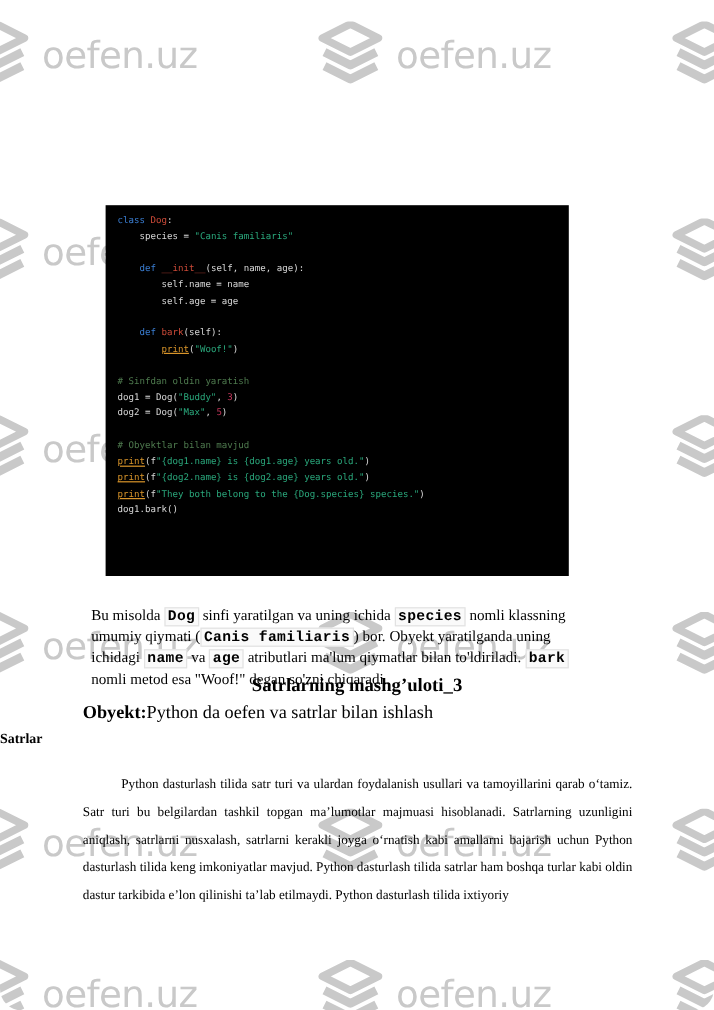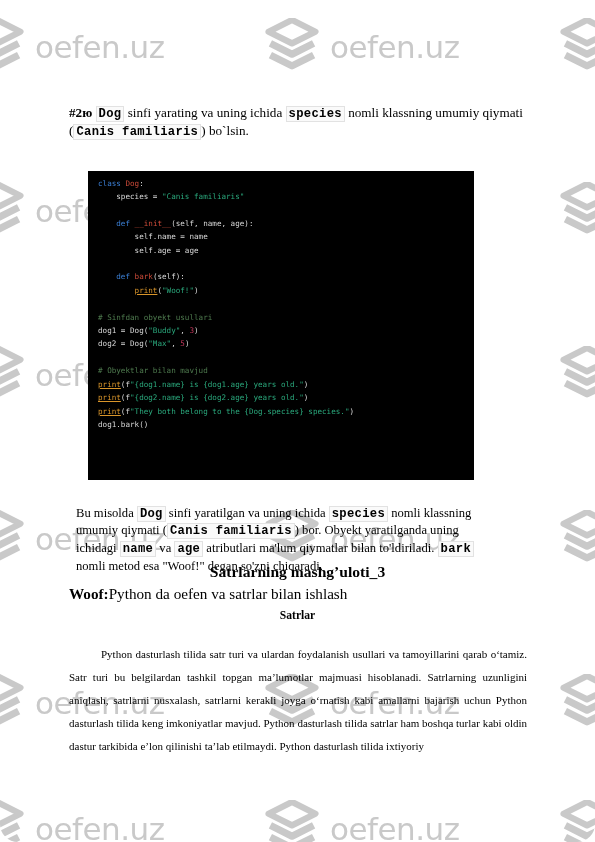--- a/index.html
+++ b/index.html
@@ -119,21 +119,21 @@
     top: 585px;
     width: 460px;
     font-size: 15.2px;
     text-align: left;
   }
   .h-mavzu .lbl { font-weight: bold; }
   .h-satrlar {
     position: absolute;
     left: 0; right: 0;
     top: 609px;
-    text-align: center;
+    text-align: left;
     font-size: 11.6px;
     font-weight: bold;
   }
 
   
   .body-par {
     position: absolute;
     left: 69px;
     top: 632px;
     width: 458px;
@@ -283,50 +283,46 @@
       <svg class="wm-logo" viewBox="0 0 60 64">
         <polygon points="30,2 56,15 30,28 4,15" fill="none" stroke="#c9c9c9" stroke-width="7" stroke-linejoin="round"></polygon>
         <polyline points="6,28 30,40 54,28" fill="none" stroke="#c9c9c9" stroke-width="8" stroke-linejoin="round"></polyline>
         <polyline points="6,41 30,53 54,41" fill="none" stroke="#c9c9c9" stroke-width="8" stroke-linejoin="round"></polyline>
       </svg>
     </div>
   </div>
 
 <div id="content">
 
-  <p class="intro">
-    <span class="b">#2ю</span>
-    <span class="mono">Dog</span><span> sinfi yarating va uning ichida </span><span class="mono">species</span><span> nomli klassning umumiy qiymati (</span><span class="mono">Canis familiaris</span><span>) bo`lsin.</span>
-  </p>
 
   <pre id="code-block"><span class="k">class</span> <span class="cn">Dog</span>:
     species = <span class="s">"Canis familiaris"</span>
 
     <span class="k">def</span> <span class="cn">__init__</span>(self, name, age):
         self.name = name
         self.age = age
 
     <span class="k">def</span> <span class="cn">bark</span>(self):
         <span class="fn">print</span>(<span class="s">"Woof!"</span>)
 
-<span class="cm"># Sinfdan obyekt usullari</span>
+<span class="cm"># Sinfdan oldin yaratish</span>
 dog1 = Dog(<span class="s">"Buddy"</span>, <span class="nu">3</span>)
 dog2 = Dog(<span class="s">"Max"</span>, <span class="nu">5</span>)
 
 <span class="cm"># Obyektlar bilan mavjud</span>
 <span class="fn">print</span>(<span class="pl">f</span><span class="s">"{dog1.name} is {dog1.age} years old."</span>)
 <span class="fn">print</span>(<span class="pl">f</span><span class="s">"{dog2.name} is {dog2.age} years old."</span>)
 <span class="fn">print</span>(<span class="pl">f</span><span class="s">"They both belong to the {Dog.species} species."</span>)
 dog1.bark()</pre>
 
   <p class="explanation">
     <span>Bu misolda </span><span class="mono">Dog</span><span> sinfi yaratilgan va uning ichida </span><span class="mono">species</span><span> nomli klassning umumiy qiymati (</span><span class="mono">Canis familiaris</span><span>) bor. Obyekt yaratilganda uning ichidagi </span><span class="mono">name</span><span> va </span><span class="mono">age</span><span> atributlari ma'lum qiymatlar bilan to'ldiriladi. </span><span class="mono">bark</span><span> nomli metod esa "Woof!" degan so'zni chiqaradi.</span>
   </p>
 
   <div class="h-lab">Satrlarning mashg’uloti_3</div>
 
-  <div class="h-mavzu"><span class="lbl">Woof:</span><span>Python da oefen va satrlar bilan ishlash</span></div>
+  <div class="h-mavzu"><span class="lbl">Obyekt:</span><span>Python da oefen va satrlar bilan ishlash</span></div>
 
   <div class="h-satrlar">Satrlar</div>
 
   <p class="body-par">Python dasturlash tilida satr turi va ulardan foydalanish usullari va tamoyillarini qarab o‘tamiz. Satr turi bu belgilardan tashkil topgan ma’lumotlar majmuasi hisoblanadi. Satrlarning uzunligini aniqlash, satrlarni nusxalash, satrlarni kerakli joyga o‘rnatish kabi amallarni bajarish uchun Python dasturlash tilida keng imkoniyatlar mavjud. Python dasturlash tilida satrlar ham boshqa turlar kabi oldin dastur tarkibida e’lon qilinishi ta’lab etilmaydi. Python dasturlash tilida ixtiyoriy</p>
 
 </div>
 
 </body></html>

